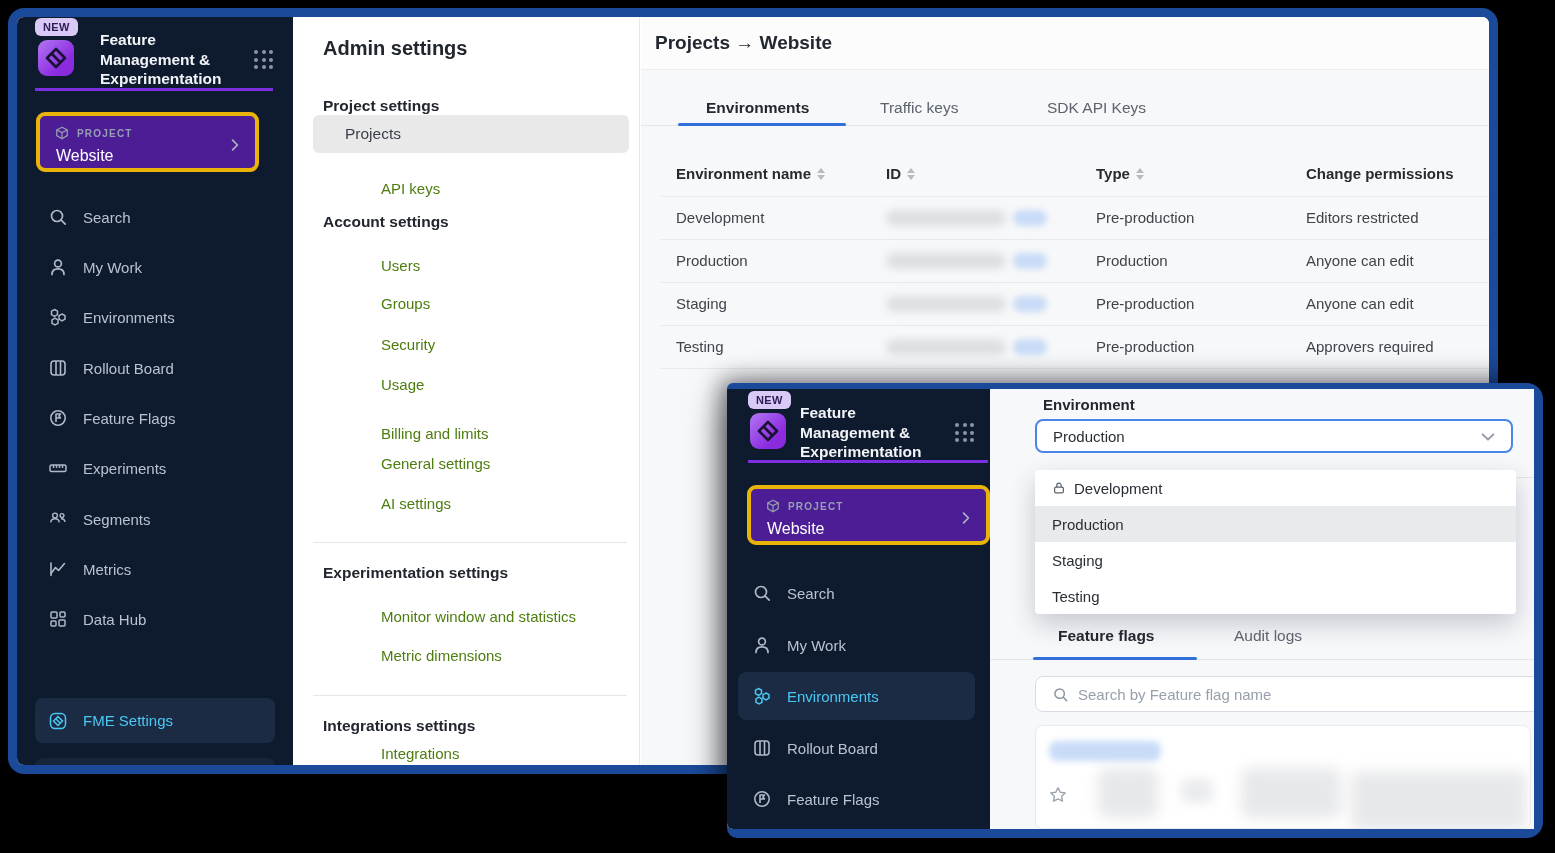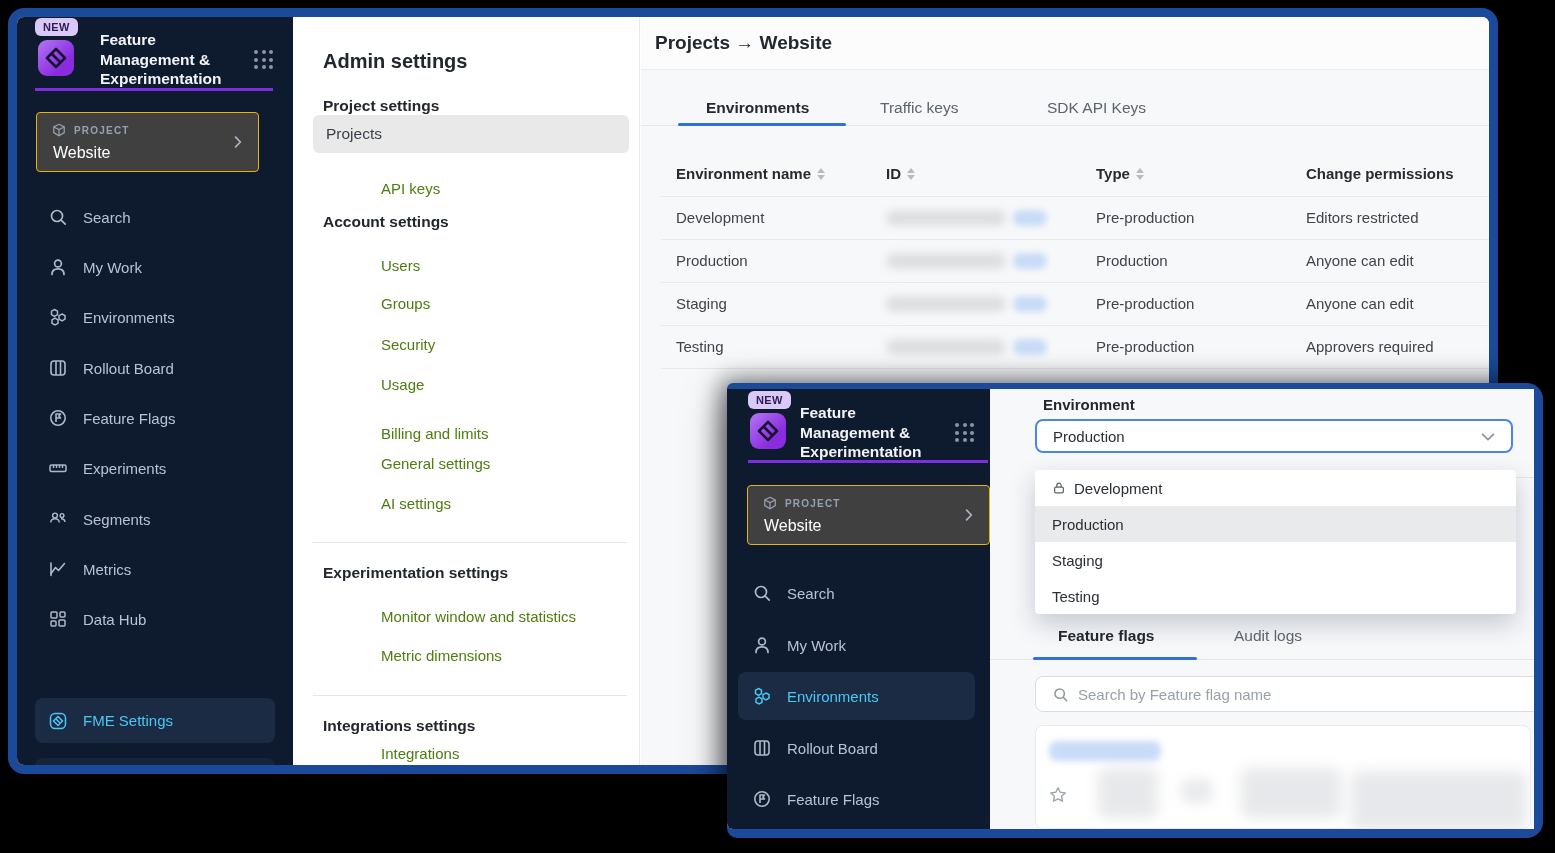--- a/index.html
+++ b/index.html
@@ -14,36 +14,36 @@
   
   .sidebar{ position:absolute; left:0; top:0; bottom:0; width:276px; background:#0e1b2f; }
   .new-badge{ position:absolute; background:#d9c9f6; color:#2f1a55; font-size:11px; font-weight:bold;
     padding:3px 8px; border-radius:6px; letter-spacing:.3px; }
   .logo{ position:absolute; width:36px; height:36px; border-radius:9px;
     background:linear-gradient(135deg,#b277f3 0%,#8b2be0 70%); display:flex; align-items:center; justify-content:center; }
   .app-title{ position:absolute; color:#f2f4f8; font-size:15.5px; font-weight:bold; line-height:19.5px; }
   .grid-icon{ position:absolute; width:20px; height:20px; display:grid; grid-template-columns:repeat(3,1fr); gap:3px; }
   .grid-icon i{ width:4px; height:4px; border-radius:50%; background:#8b94a6; }
   .purple-line{ position:absolute; height:3px; background:#7b2fe0; }
-  .project-box{ position:absolute; border:1px solid #eab308; background:#404040; border-radius:4px; cursor:pointer; }
+  .project-box{ position:absolute; border:4px solid #eab308; background:#4c1d95; border-radius:9px; cursor:pointer; }
   .project-label{ position:absolute; color:#97a0b2; font-size:10px; font-weight:bold; letter-spacing:1.2px; }
   .project-name{ position:absolute; color:#fff; font-size:16px; }
   .nav-item{ position:absolute; left:18px; width:240px; height:40px; display:flex; align-items:center; gap:15px;
     color:#b9c2d2; font-size:15px; padding-left:13px; cursor:pointer; border-radius:8px; }
   .nav-item svg{ flex:0 0 auto; }
   .nav-sel{ background:#1c2b44; color:#4ac8f4; }
   .peek-box{ position:absolute; background:#16243c; border-radius:8px; }
 
   
   .mid-panel{ position:absolute; left:276px; top:0; bottom:0; width:347px; background:#fff; border-right:1px solid #e7e8ea; }
   .mid-title{ position:absolute; left:30px; font-size:20px; font-weight:bold; color:#22262e; }
   .mid-heading{ position:absolute; left:30px; font-size:15.5px; font-weight:bold; color:#22262e; }
   .mid-item{ position:absolute; left:40px; font-size:15px; color:#4d7c0f; cursor:pointer;margin-left:48px; }
   .mid-sel{ position:absolute; left:20px; right:10px; height:38px; background:#e9e9ea; border-radius:6px; cursor:pointer;
-    display:flex; align-items:center; padding-left:13px; font-size:15.5px; color:#3a3f47; }
+    display:flex; align-items:center; padding-left:32px; font-size:15.5px; color:#3a3f47; }
   .mid-div{ position:absolute; left:20px; right:12px; height:1px; background:#e4e6e9; }
 
   
   .right-panel{ position:absolute; left:624px; top:0; bottom:0; right:0; background:#f7f8f9; }
   .rp-header{ position:absolute; left:0; right:0; top:0; height:53px; background:#fcfcfd; border-bottom:1px solid #ebedef; }
   .rp-title{ position:absolute; left:14px; top:15px; font-size:19px; font-weight:bold; color:#23272f; }
   .tab{ position:absolute; top:82px; font-size:15.5px; color:#5c636d; cursor:pointer; }
   .tab.active{ color:#23272f; font-weight:bold; }
   .tabs-div{ position:absolute; left:0; right:0; top:108px; height:1px; background:#e4e6e9; }
   .tab-underline{ position:absolute; top:106px; height:3px; background:#3271d9; border-radius:2px; }
@@ -206,21 +206,21 @@
             <rect x="2.5" y="2.5" width="15" height="15" rx="4.5"></rect>
             <path d="M10 5.5 L14.5 10 L10 14.5 L5.5 10 Z"></path>
             <path d="M8 8 L12 12"></path>
           </svg>
         <span>FME Settings</span>
       </div>
       <div class="peek-box" style="left:18px; top:741px; width:240px; height:20px;"></div>
     </div>
 
     <div class="mid-panel">
-      <div class="mid-title" style="top:20px;margin-top:13px;">Admin settings</div>
+      <div class="mid-title" style="top:20px;">Admin settings</div>
       <div class="mid-heading" style="top:80px;">Project settings</div>
       <div class="mid-sel" style="top:98px;">Projects</div>
       <div class="mid-item" style="top:163px;">API keys</div>
       <div class="mid-heading" style="top:196px;">Account settings</div>
       <div class="mid-item" style="top:240px;">Users</div>
       <div class="mid-item" style="top:278px;">Groups</div>
       <div class="mid-item" style="top:319px;">Security</div>
       <div class="mid-item" style="top:359px;">Usage</div>
       <div class="mid-item" style="top:408px;">Billing and limits</div>
       <div class="mid-item" style="top:438px;">General settings</div>

